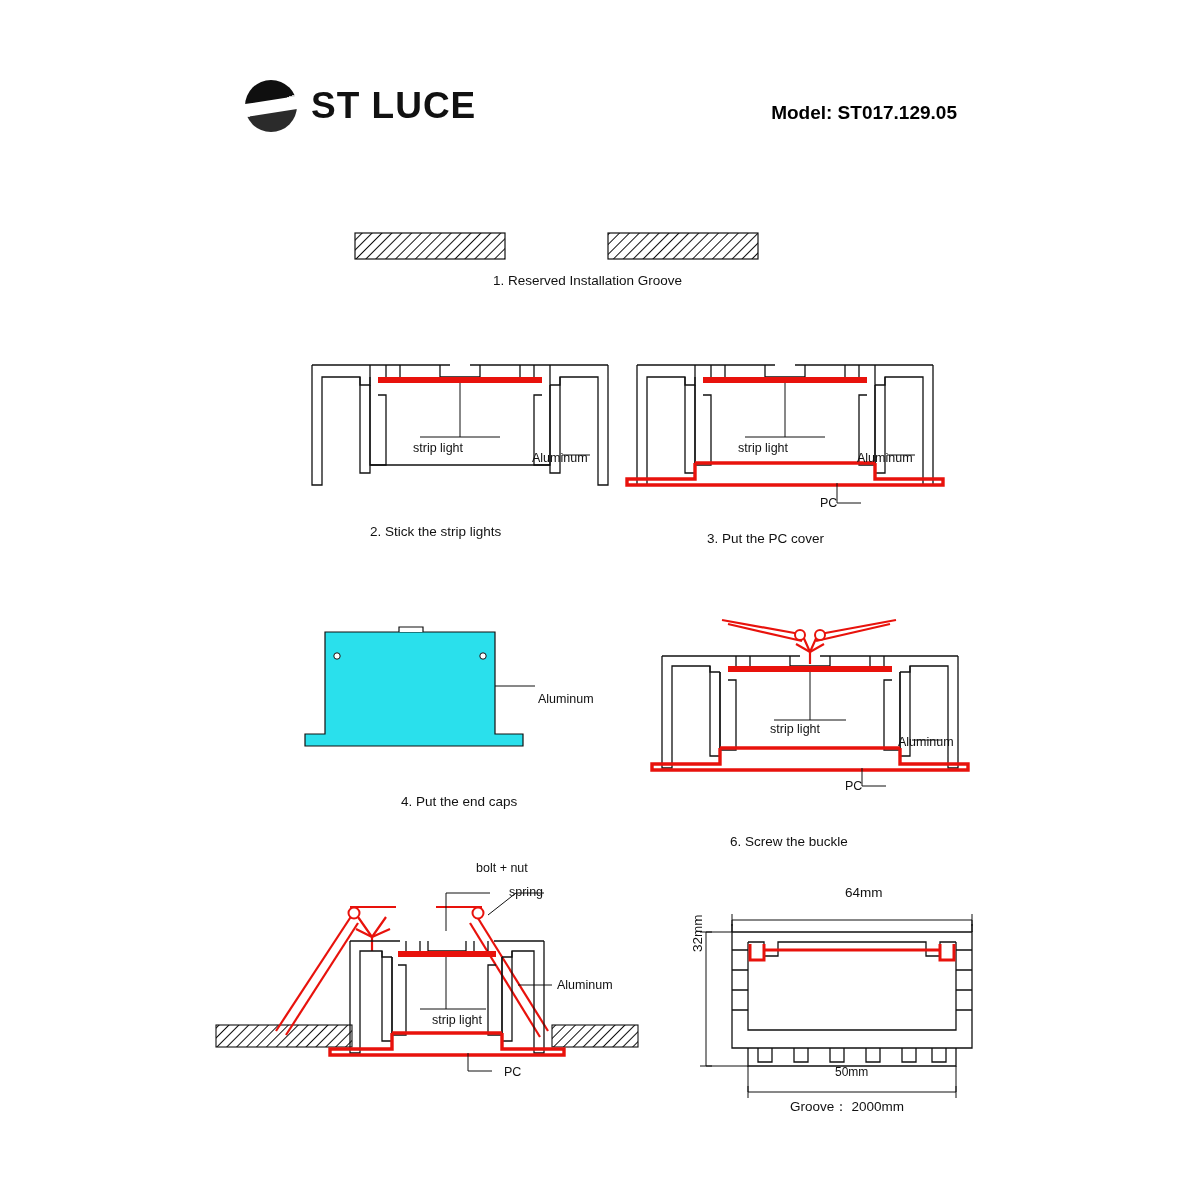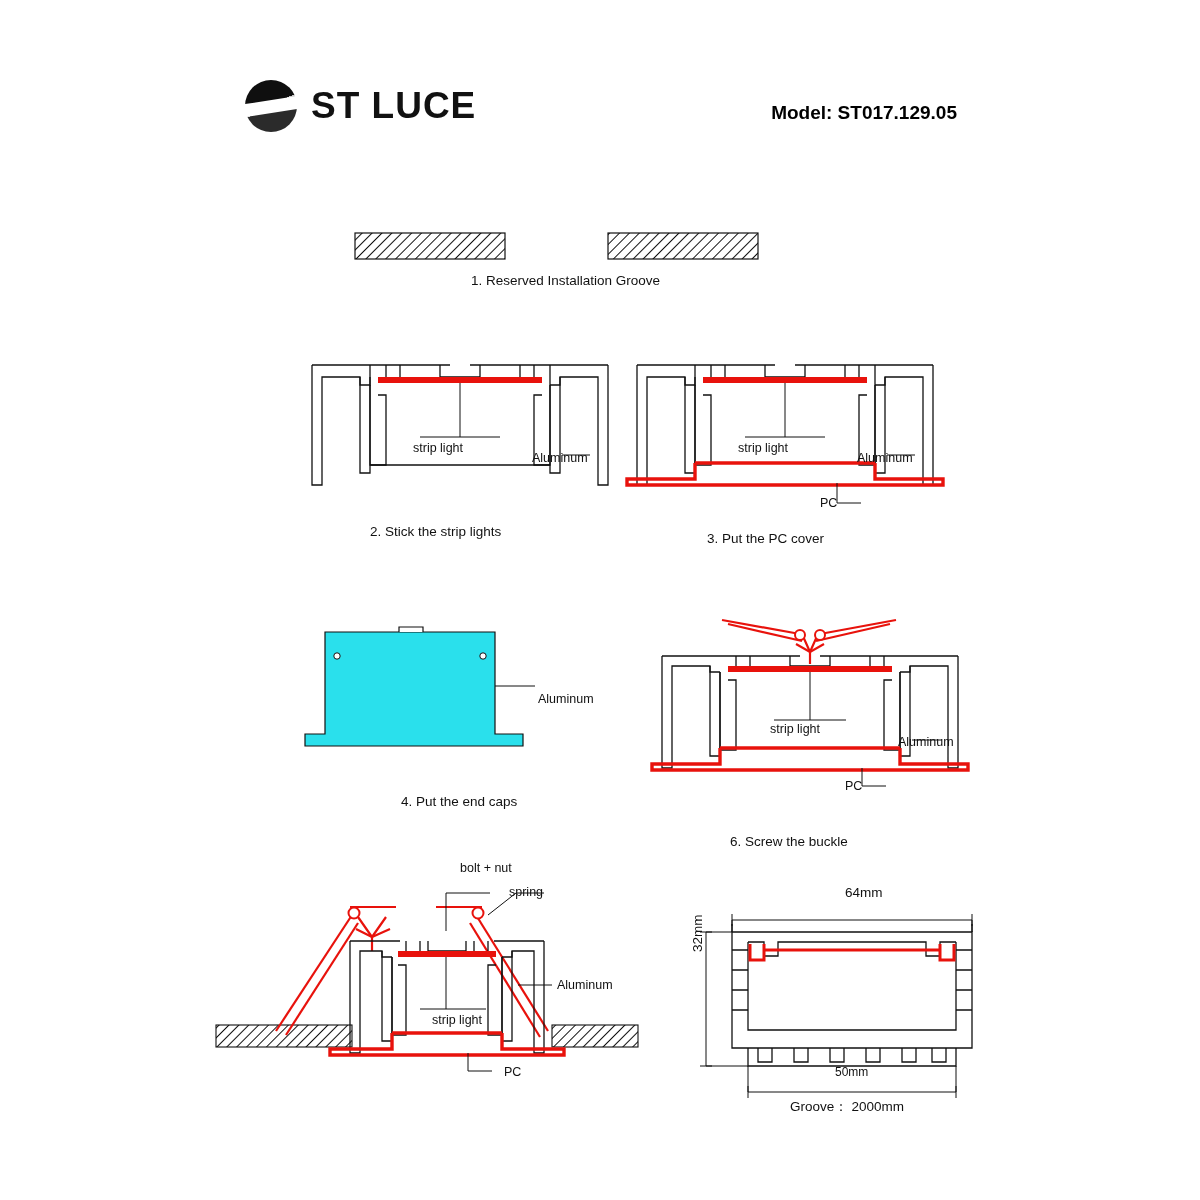--- a/index.html
+++ b/index.html
@@ -116,21 +116,21 @@
     <svg width="460" height="70" viewBox="0 0 460 70">
       <defs>
         <pattern id="hatch" width="7" height="7" patternTransform="rotate(45)" patternUnits="userSpaceOnUse">
           <line x1="0" y1="0" x2="0" y2="7" stroke="#111" stroke-width="2"></line>
         </pattern>
       </defs>
       <rect x="25" y="18" width="150" height="26" fill="url(#hatch)" stroke="#111" stroke-width="1.2"></rect>
       <rect x="278" y="18" width="150" height="26" fill="url(#hatch)" stroke="#111" stroke-width="1.2"></rect>
     </svg>
   </div>
-  <div class="caption" style="left:471px; top:273px;">1.   Reserved Installation Groove</div>
+  <div class="caption" style="left:493px; top:273px;">1.   Reserved Installation Groove</div>
 
   <div class="sec" style="left:300px; top:355px;">
     <svg width="320" height="150" viewBox="0 0 320 150">
       <g fill="none" stroke="#111" stroke-width="1.3">
 
         <path d="M12 10 L12 130 L22 130 L22 22 L60 22 L60 118 L70 118 L70 30"></path>
         <path d="M12 10 L150 10"></path>
 
         <path d="M60 22 L60 30 L70 30 L70 22"></path>
 
@@ -300,21 +300,21 @@
 
       <g stroke="#111" stroke-width="1" fill="none">
         <path d="M246 72 L246 124 M220 124 L286 124"></path>
         <path d="M318 100 L352 100"></path>
         <path d="M268 168 L268 186 L292 186"></path>
         <path d="M246 46 L246 8 L290 8"></path>
         <path d="M288 30 L316 8 L344 8"></path>
       </g>
     </svg>
   </div>
-  <div class="lbl" style="left:460px; top:861px;">bolt + nut</div>
+  <div class="lbl" style="left:476px; top:861px;">bolt + nut</div>
   <div class="lbl" style="left:509px; top:885px;">spring</div>
   <div class="lbl" style="left:432px; top:1013px;">strip light</div>
   <div class="lbl" style="left:557px; top:978px;">Aluminum</div>
   <div class="lbl" style="left:504px; top:1065px;">PC</div>
 
   <div class="sec" style="left:690px; top:880px;">
     <svg width="300" height="250" viewBox="0 0 300 250">
 
       <g stroke="#111" stroke-width="1" fill="none">
         <path d="M42 40 L282 40"></path>

